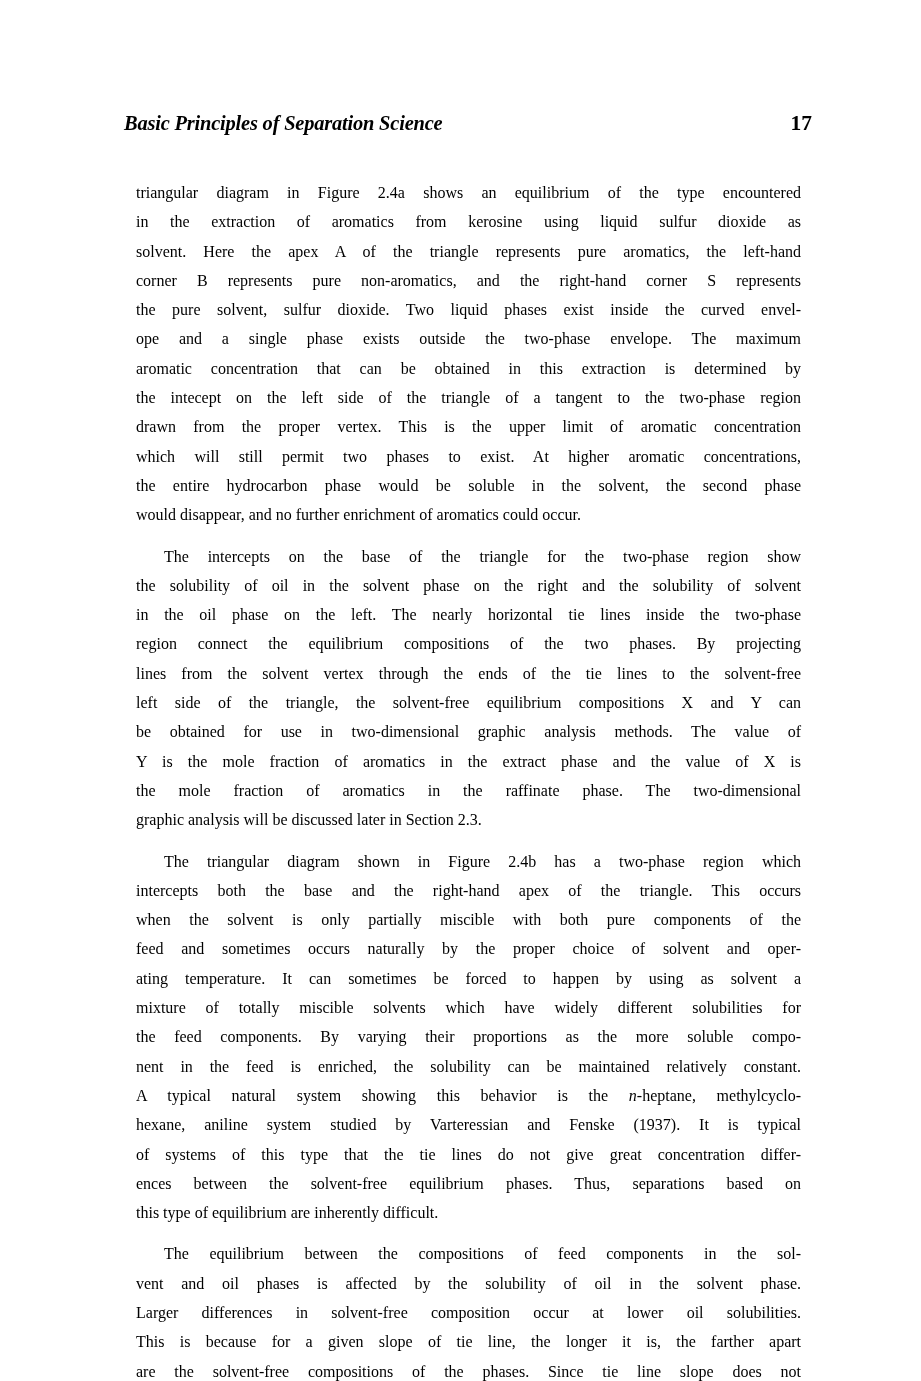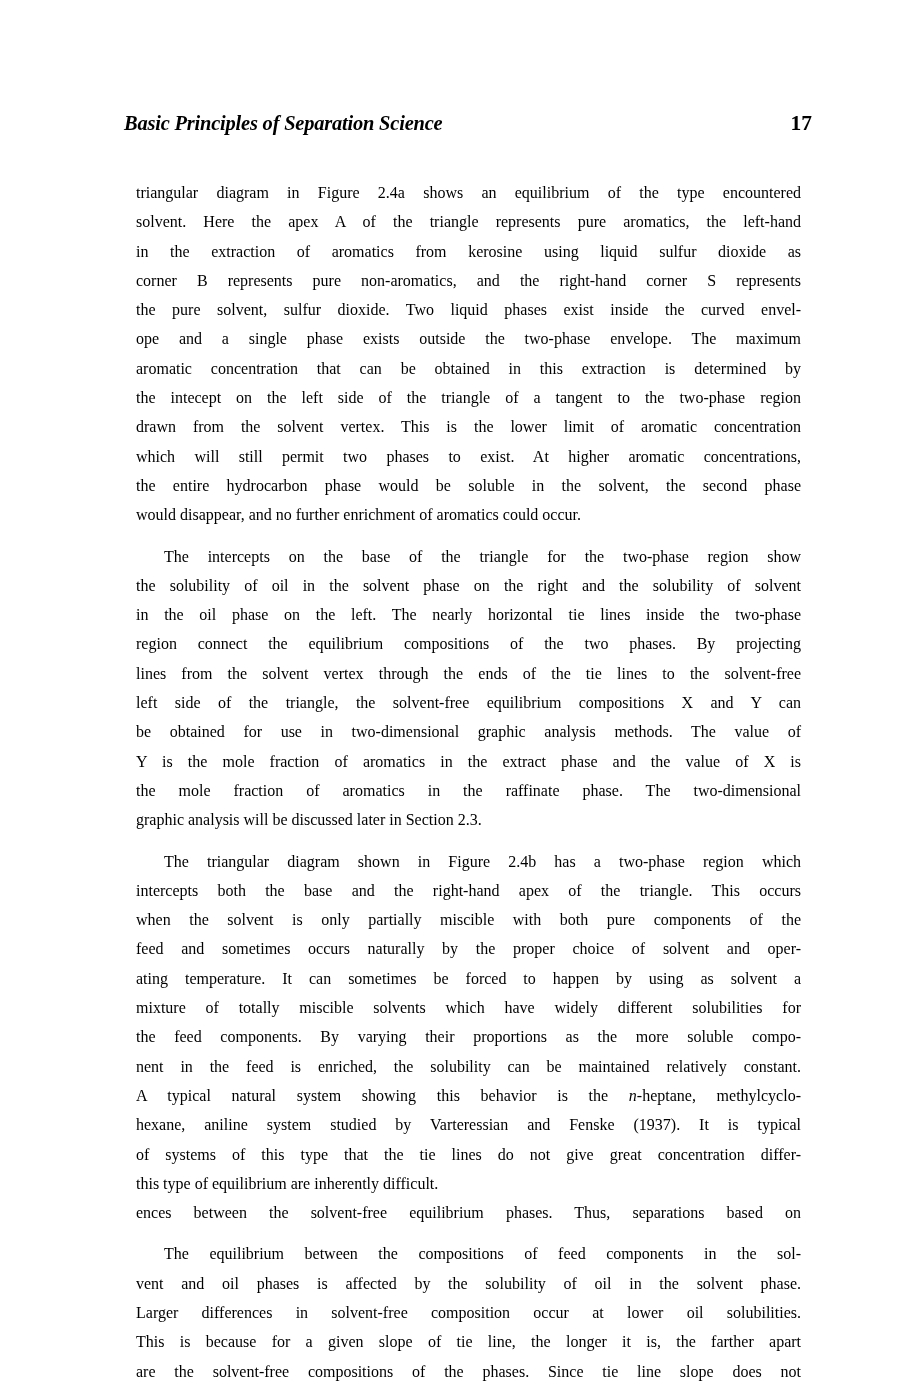--- a/index.html
+++ b/index.html
@@ -84,28 +84,28 @@
 
   <div class="running-head">
     <span class="running-head-title">Basic Principles of Separation Science</span>
     <span class="running-head-folio">17</span>
   </div>
 
   <div class="body-text">
 
     <p class="para">
       <span class="ln">triangular diagram in Figure 2.4a shows an equilibrium of the type encountered</span>
+      <span class="ln">in the extraction of aromatics from kerosine using liquid sulfur dioxide as</span>
       <span class="ln">solvent. Here the apex A of the triangle represents pure aromatics, the left-hand</span>
-      <span class="ln">in the extraction of aromatics from kerosine using liquid sulfur dioxide as</span>
       <span class="ln">corner B represents pure non-aromatics, and the right-hand corner S represents</span>
       <span class="ln">the pure solvent, sulfur dioxide. Two liquid phases exist inside the curved envel-</span>
       <span class="ln">ope and a single phase exists outside the two-phase envelope. The maximum</span>
       <span class="ln">aromatic concentration that can be obtained in this extraction is determined by</span>
       <span class="ln">the intecept on the left side of the triangle of a tangent to the two-phase region</span>
-      <span class="ln">drawn from the solvent vertex. This is the lower limit of aromatic concentration</span>
+      <span class="ln">drawn from the proper vertex. This is the upper limit of aromatic concentration</span>
       <span class="ln">which will still permit two phases to exist. At higher aromatic concentrations,</span>
       <span class="ln">the entire hydrocarbon phase would be soluble in the solvent, the second phase</span>
       <span class="ln last">would disappear, and no further enrichment of aromatics could occur.</span>
     </p>
 
     <p class="para">
       <span class="ln indent">The intercepts on the base of the triangle for the two-phase region show</span>
       <span class="ln">the solubility of oil in the solvent phase on the right and the solubility of solvent</span>
       <span class="ln">in the oil phase on the left. The nearly horizontal tie lines inside the two-phase</span>
       <span class="ln">region connect the equilibrium compositions of the two phases. By projecting</span>
@@ -122,22 +122,22 @@
       <span class="ln">intercepts both the base and the right-hand apex of the triangle. This occurs</span>
       <span class="ln">when the solvent is only partially miscible with both pure components of the</span>
       <span class="ln">feed and sometimes occurs naturally by the proper choice of solvent and oper-</span>
       <span class="ln">ating temperature. It can sometimes be forced to happen by using as solvent a</span>
       <span class="ln">mixture of totally miscible solvents which have widely different solubilities for</span>
       <span class="ln">the feed components. By varying their proportions as the more soluble compo-</span>
       <span class="ln">nent in the feed is enriched, the solubility can be maintained relatively constant.</span>
       <span class="ln">A typical natural system showing this behavior is the <span class="ital">n</span>-heptane, methylcyclo-</span>
       <span class="ln">hexane, aniline system studied by Varteressian and Fenske (1937). It is typical</span>
       <span class="ln">of systems of this type that the tie lines do not give great concentration differ-</span>
+      <span class="ln">ences between the solvent-free equilibrium phases. Thus, separations based on</span>
       <span class="ln last">this type of equilibrium are inherently difficult.</span>
-      <span class="ln">ences between the solvent-free equilibrium phases. Thus, separations based on</span>
     </p>
 
     <p class="para">
       <span class="ln indent">The equilibrium between the compositions of feed components in the sol-</span>
       <span class="ln">vent and oil phases is affected by the solubility of oil in the solvent phase.</span>
       <span class="ln">Larger differences in solvent-free composition occur at lower oil solubilities.</span>
       <span class="ln">This is because for a given slope of tie line, the longer it is, the farther apart</span>
       <span class="ln">are the solvent-free compositions of the phases. Since tie line slope does not</span>
       <span class="ln">change much with oil solubility for a given system, better separation equilibria</span>
       <span class="ln last">are obtained at lower solubilities at the expense of increased solvent requirement.</span>

